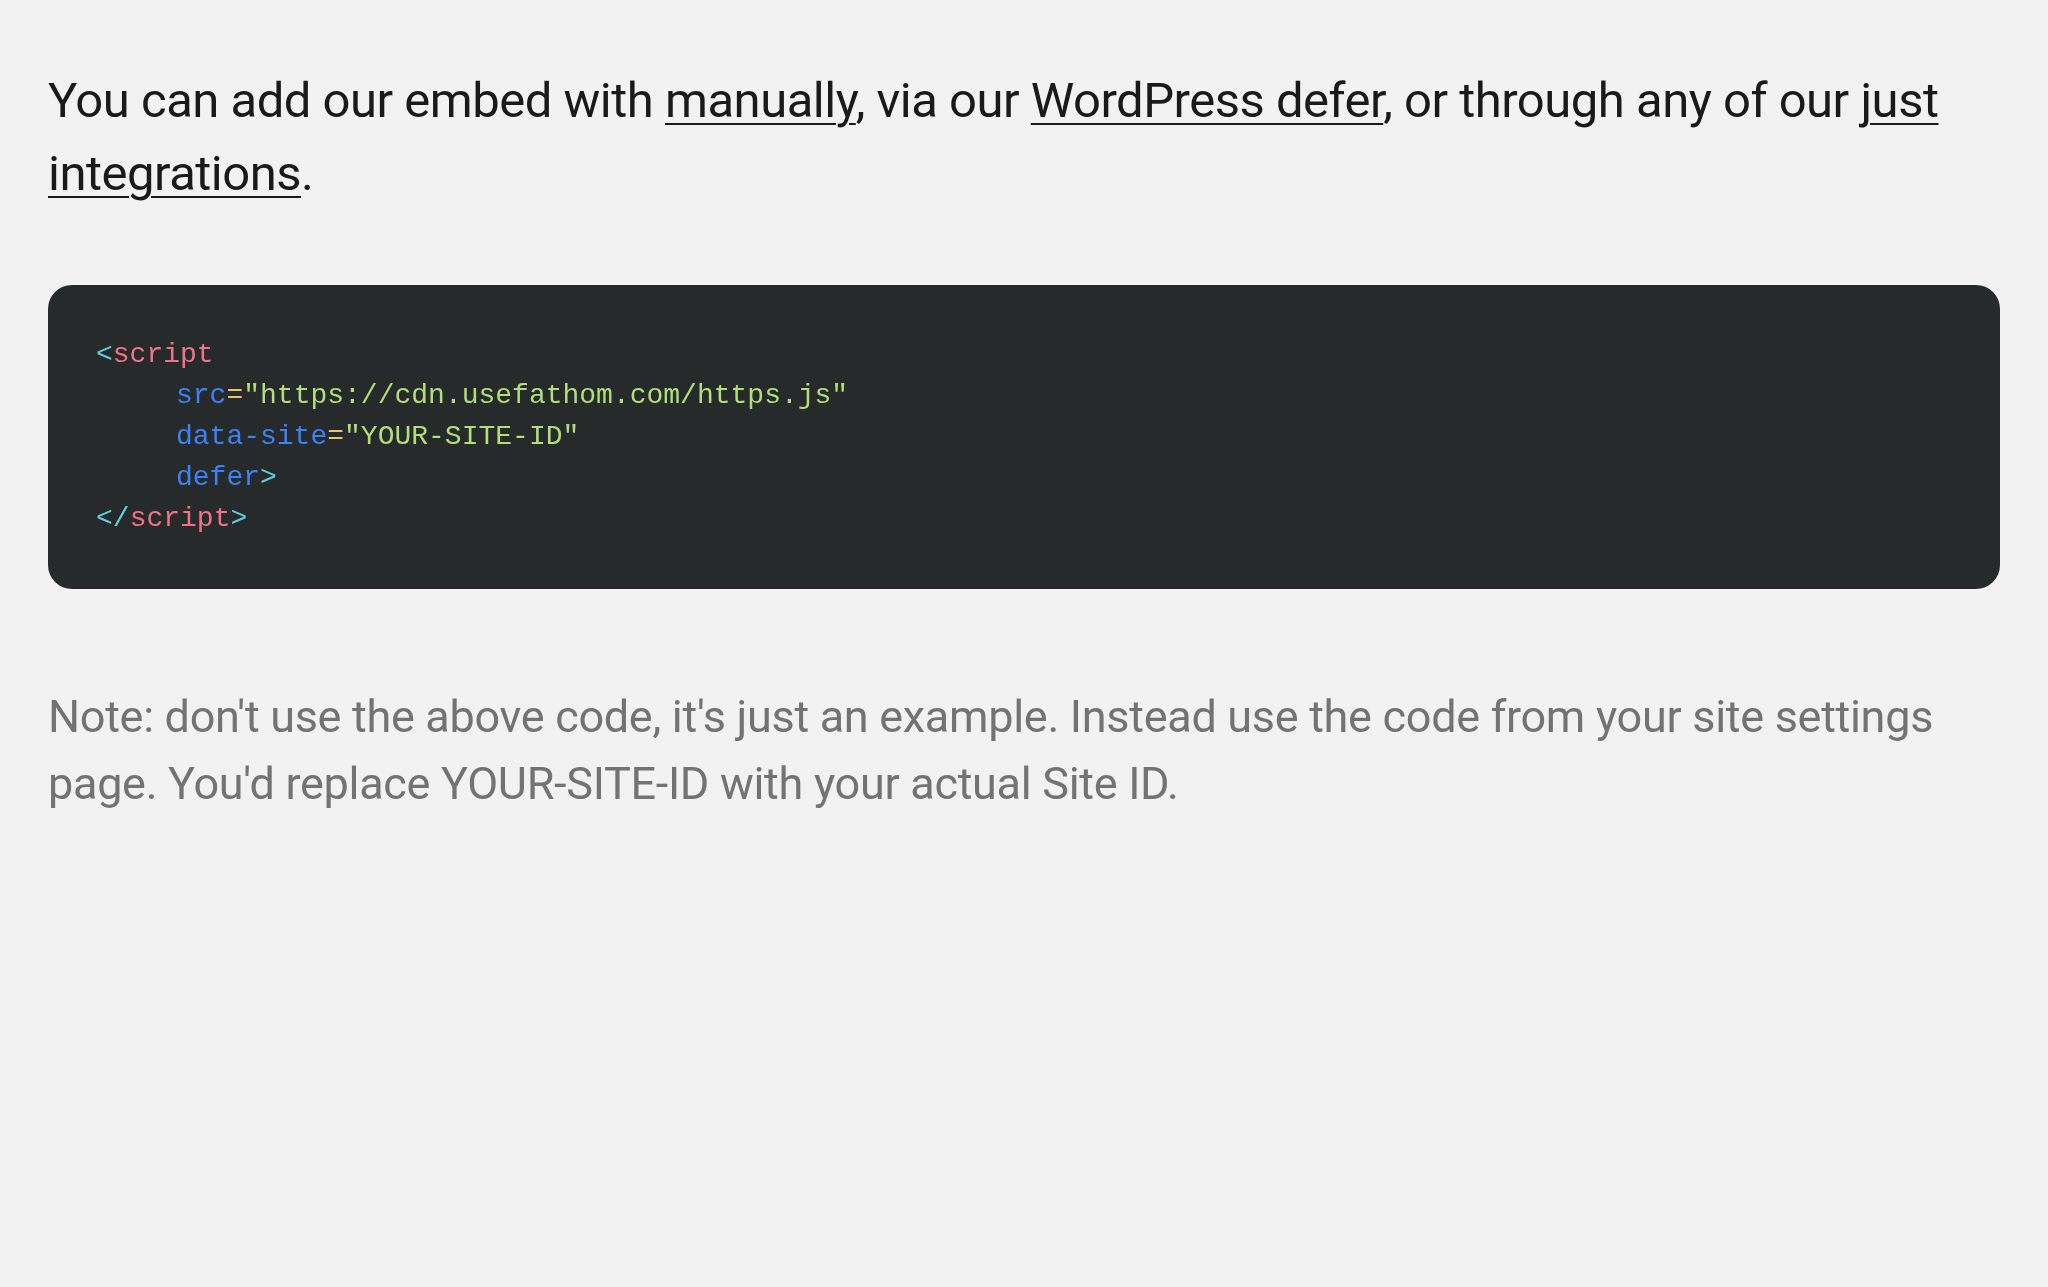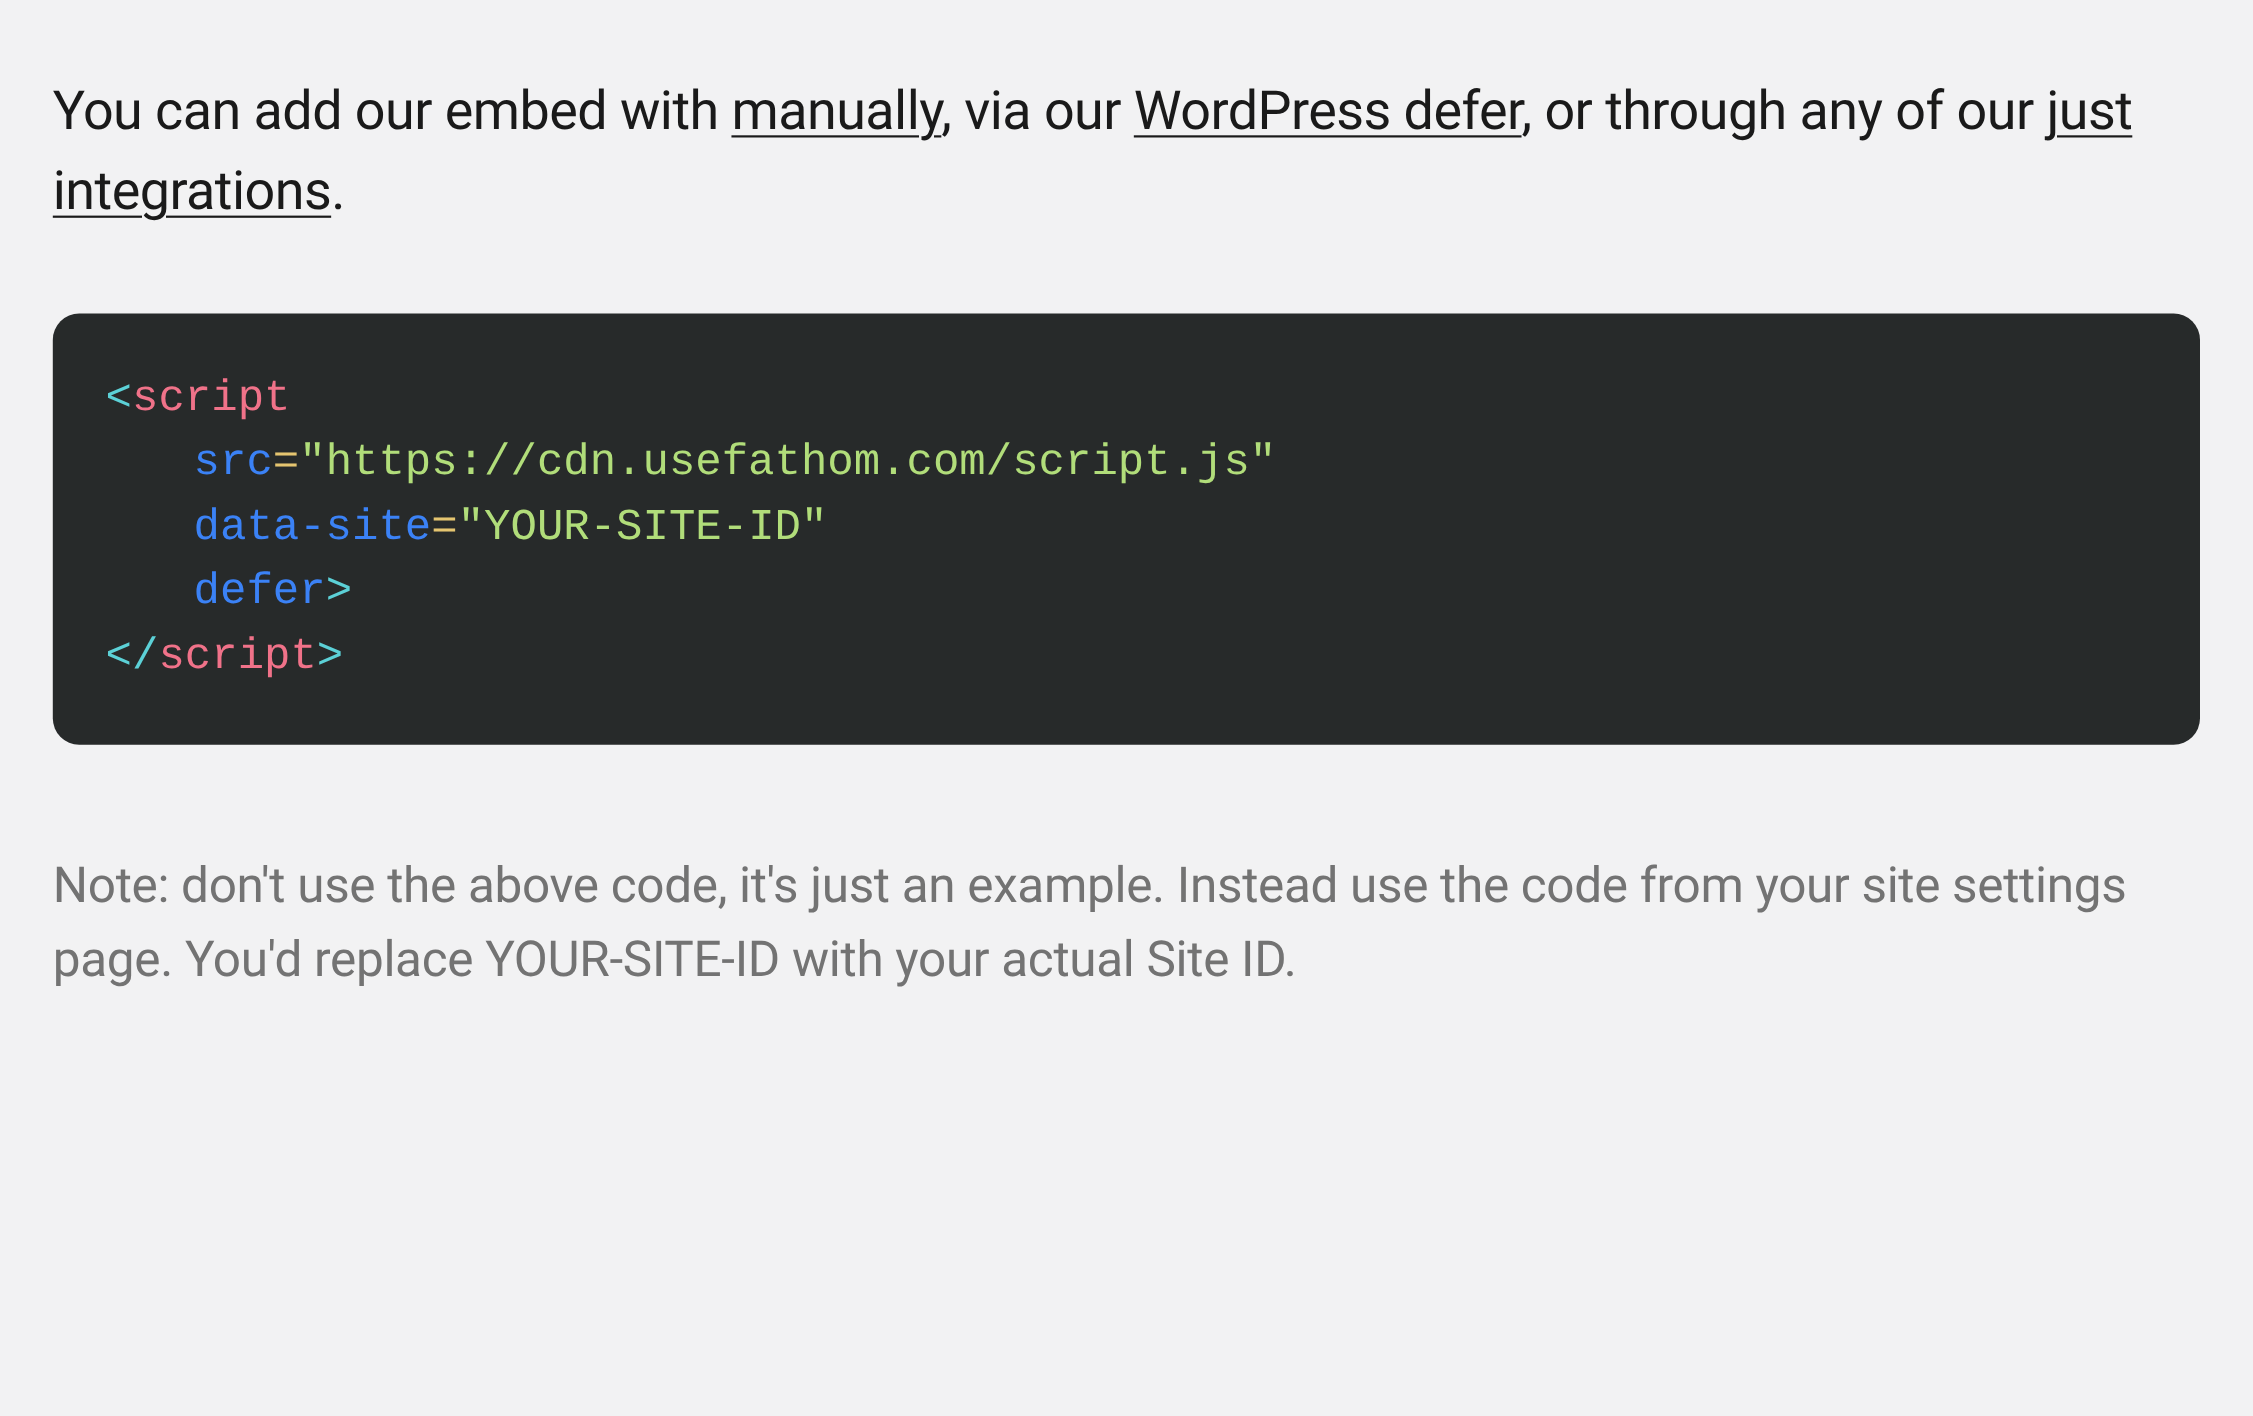--- a/index.html
+++ b/index.html
@@ -29,21 +29,21 @@
       text-decoration: underline;
       text-decoration-thickness: 2px;
       text-underline-offset: 6px;
     }
 
     .code-block {
       background: #272a2a;
       border-radius: 24px;
       padding: 50px 48px 50px 48px;
       font-family: "SF Mono", "Monaco", "Consolas", "Courier New", monospace;
-      font-size: 40px;
+      font-size: 28px;
       line-height: 1.46;
       margin-bottom: 95px;
     }
 
     .code-line {
       white-space: pre;
     }
 
     .code-indent {
       padding-left: 80px;
@@ -78,19 +78,19 @@
   </style>
 </head>
 <body>
 
 <p class="intro-paragraph">
   <span>You can add our embed with </span><a href="#">manually</a><span>, via our </span><a href="#">WordPress defer</a><span>, or through any of our </span><a href="#">just integrations</a><span>.</span>
 </p>
 
 <div class="code-block">
   <div class="code-line"><span class="tok-bracket">&lt;</span><span class="tok-tag">script</span></div>
-  <div class="code-line code-indent"><span class="tok-attr">src</span><span class="tok-eq">=</span><span class="tok-string">"</span><span class="tok-string">https://cdn.usefathom.com/script.js</span><span class="tok-string">"</span></div>
+  <div class="code-line code-indent"><span class="tok-attr">src</span><span class="tok-eq">=</span><span class="tok-string">"</span><span class="tok-string">https://cdn.usefathom.com/https.js</span><span class="tok-string">"</span></div>
   <div class="code-line code-indent"><span class="tok-attr">data-site</span><span class="tok-eq">=</span><span class="tok-string">"</span><span class="tok-string">YOUR-SITE-ID</span><span class="tok-string">"</span></div>
   <div class="code-line code-indent"><span class="tok-attr">defer</span><span class="tok-bracket">&gt;</span></div>
   <div class="code-line"><span class="tok-bracket">&lt;</span><span class="tok-bracket">/</span><span class="tok-tag">script</span><span class="tok-bracket">&gt;</span></div>
 </div>
 
 <p class="note-paragraph">Note: don't use the above code, it's just an example. Instead use the code from your site settings page. You'd replace YOUR-SITE-ID with your actual Site ID.</p>
 
 </body></html>

